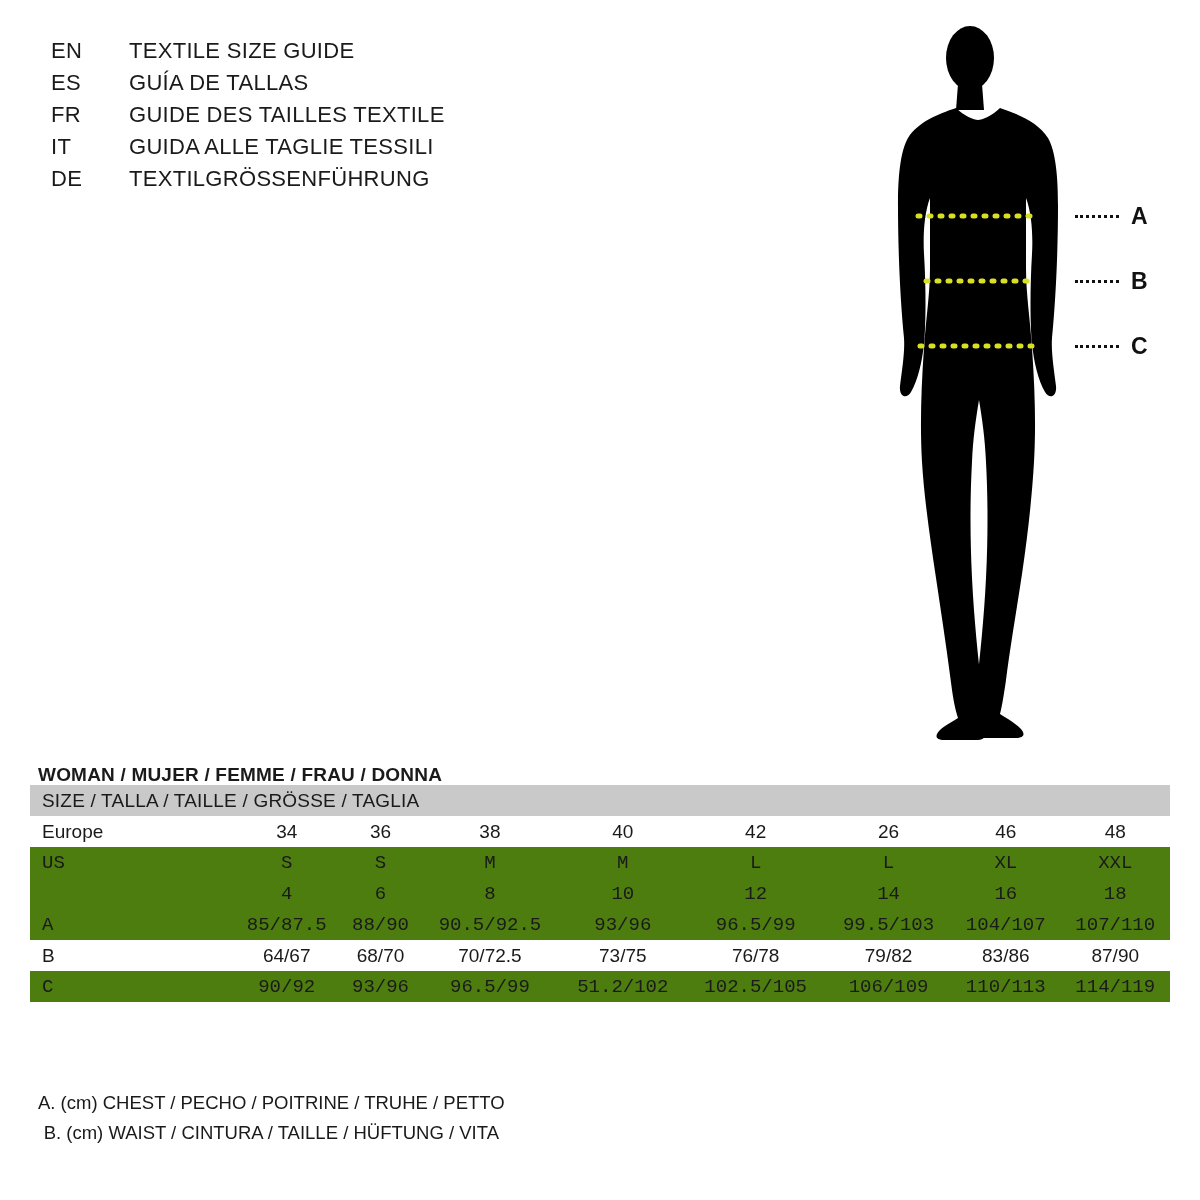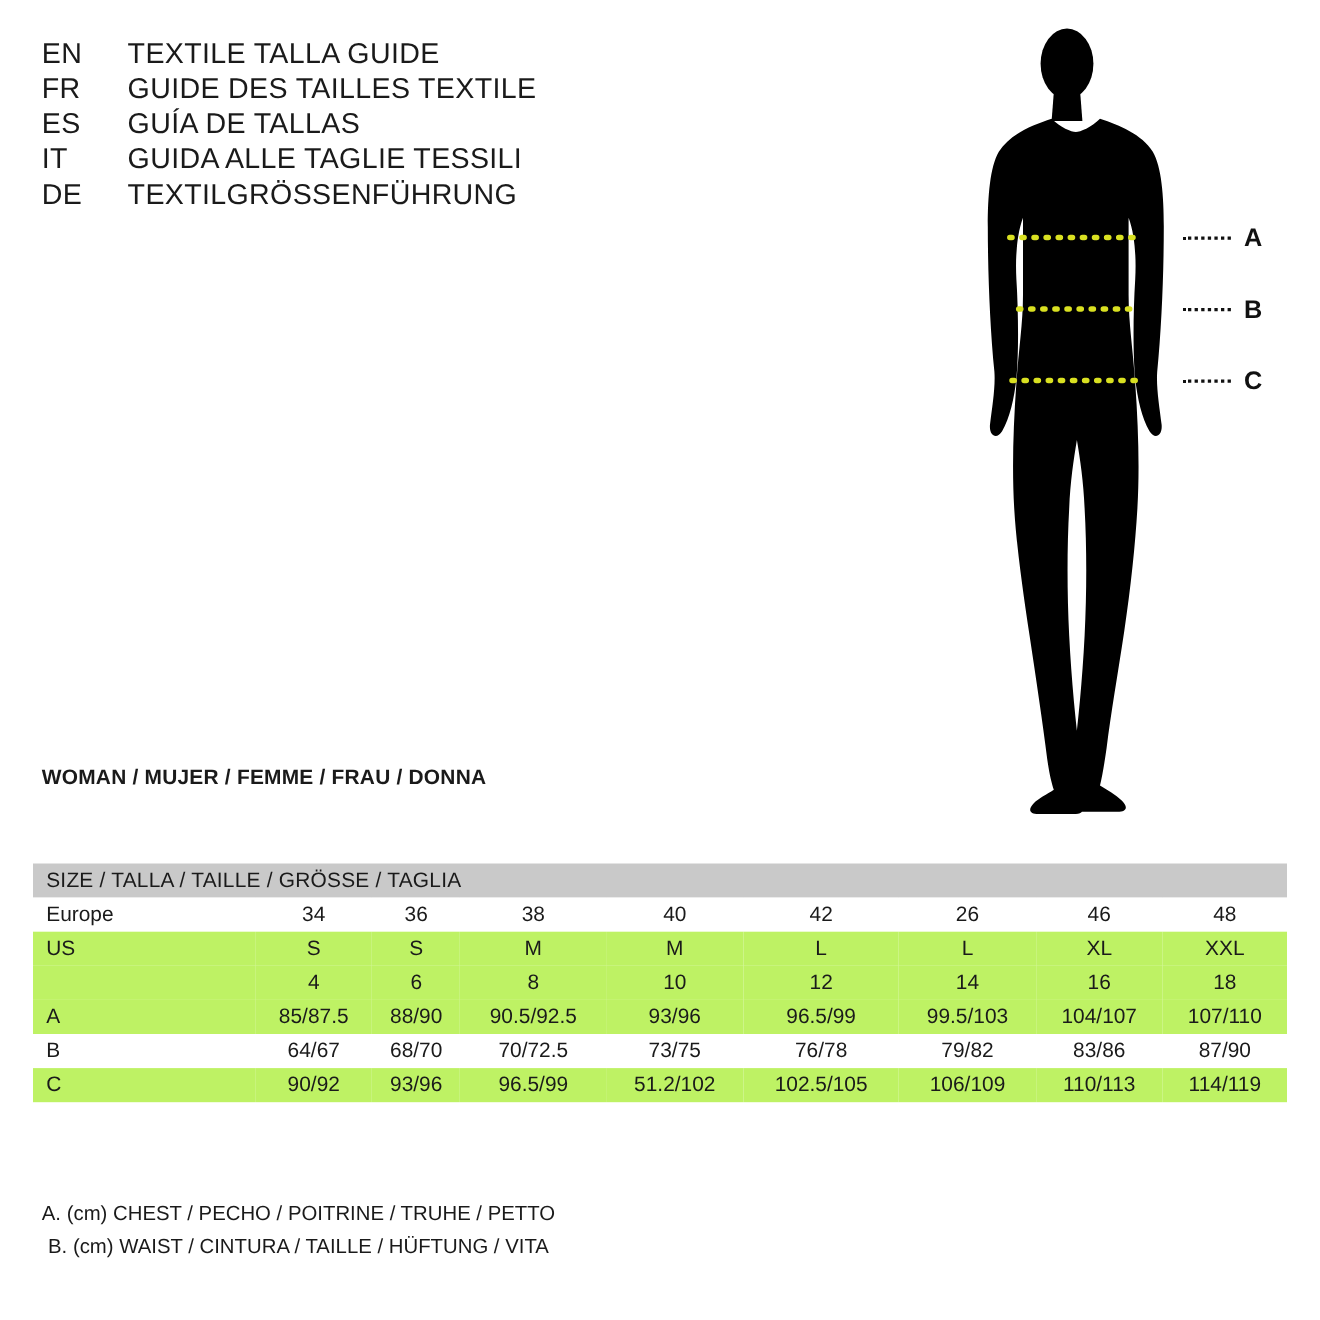--- a/index.html
+++ b/index.html
@@ -18,24 +18,25 @@
 
   
   .lang-block {
     position: absolute;
     top: 32px;
     left: 38px;
     width: 520px;
   }
   .lang-row {
     display: flex;
-    align-items: center;
+    align-items: flex-end;
     height: 32px;
-    font-size: 26px;
+    font-size: 22px;
     letter-spacing: 0.3px;
+    margin-left: 13px;
   }
   .lang-code {
     width: 78px;
     flex: 0 0 78px;
     font-weight: 400;
   }
   .lang-text {
     font-weight: 400;
     white-space: nowrap;
   }
@@ -68,21 +69,21 @@
     line-height: 1;
     color: #111;
   }
   #marker-a { top: 190px; left: 215px; }
   #marker-b { top: 255px; left: 215px; }
   #marker-c { top: 320px; left: 215px; }
 
   
   .section-title {
     position: absolute;
-    top: 697px;
+    top: 764px;
     left: 38px;
     font-size: 19px;
     font-weight: 700;
     letter-spacing: 0.2px;
   }
   table.size-table {
     position: absolute;
     top: 785px;
     left: 30px;
     width: 1140px;
@@ -102,48 +103,48 @@
     text-align: left;
     padding-left: 12px;
     width: 190px;
   }
   tr.head-row { background: #c9c9c9; margin-top: 32px; }
   tr.head-row th {
     font-weight: 400;
     font-size: 19px;
     letter-spacing: 0.2px;
   }
-  tr.shade { background: #bef264; }
+  tr.shade { background: #4d7c0f; font-family: Liberation Mono, monospace; }
   tr.plain { background: #ffffff; }
 
   
   .footnotes {
     position: absolute;
     top: 1088px;
     left: 38px;
     font-size: 18.5px;
     line-height: 30px;
   }
   .footnote { white-space: nowrap; text-align: center; }
 </style>
 </head>
 <body>
 
 <div class="lang-block">
   <div class="lang-row">
     <span class="lang-code">EN</span>
-    <span class="lang-text">TEXTILE TALLA GUIDE</span>
+    <span class="lang-text">TEXTILE SIZE GUIDE</span>
+  </div>
+  <div class="lang-row">
+    <span class="lang-code">ES</span>
+    <span class="lang-text">GUÍA DE TALLAS</span>
   </div>
   <div class="lang-row">
     <span class="lang-code">FR</span>
     <span class="lang-text">GUIDE DES TAILLES TEXTILE</span>
-  </div>
-  <div class="lang-row">
-    <span class="lang-code">ES</span>
-    <span class="lang-text">GUÍA DE TALLAS</span>
   </div>
   <div class="lang-row">
     <span class="lang-code">IT</span>
     <span class="lang-text">GUIDA ALLE TAGLIE TESSILI</span>
   </div>
   <div class="lang-row">
     <span class="lang-code">DE</span>
     <span class="lang-text">TEXTILGRÖSSENFÜHRUNG</span>
   </div>
 </div>

